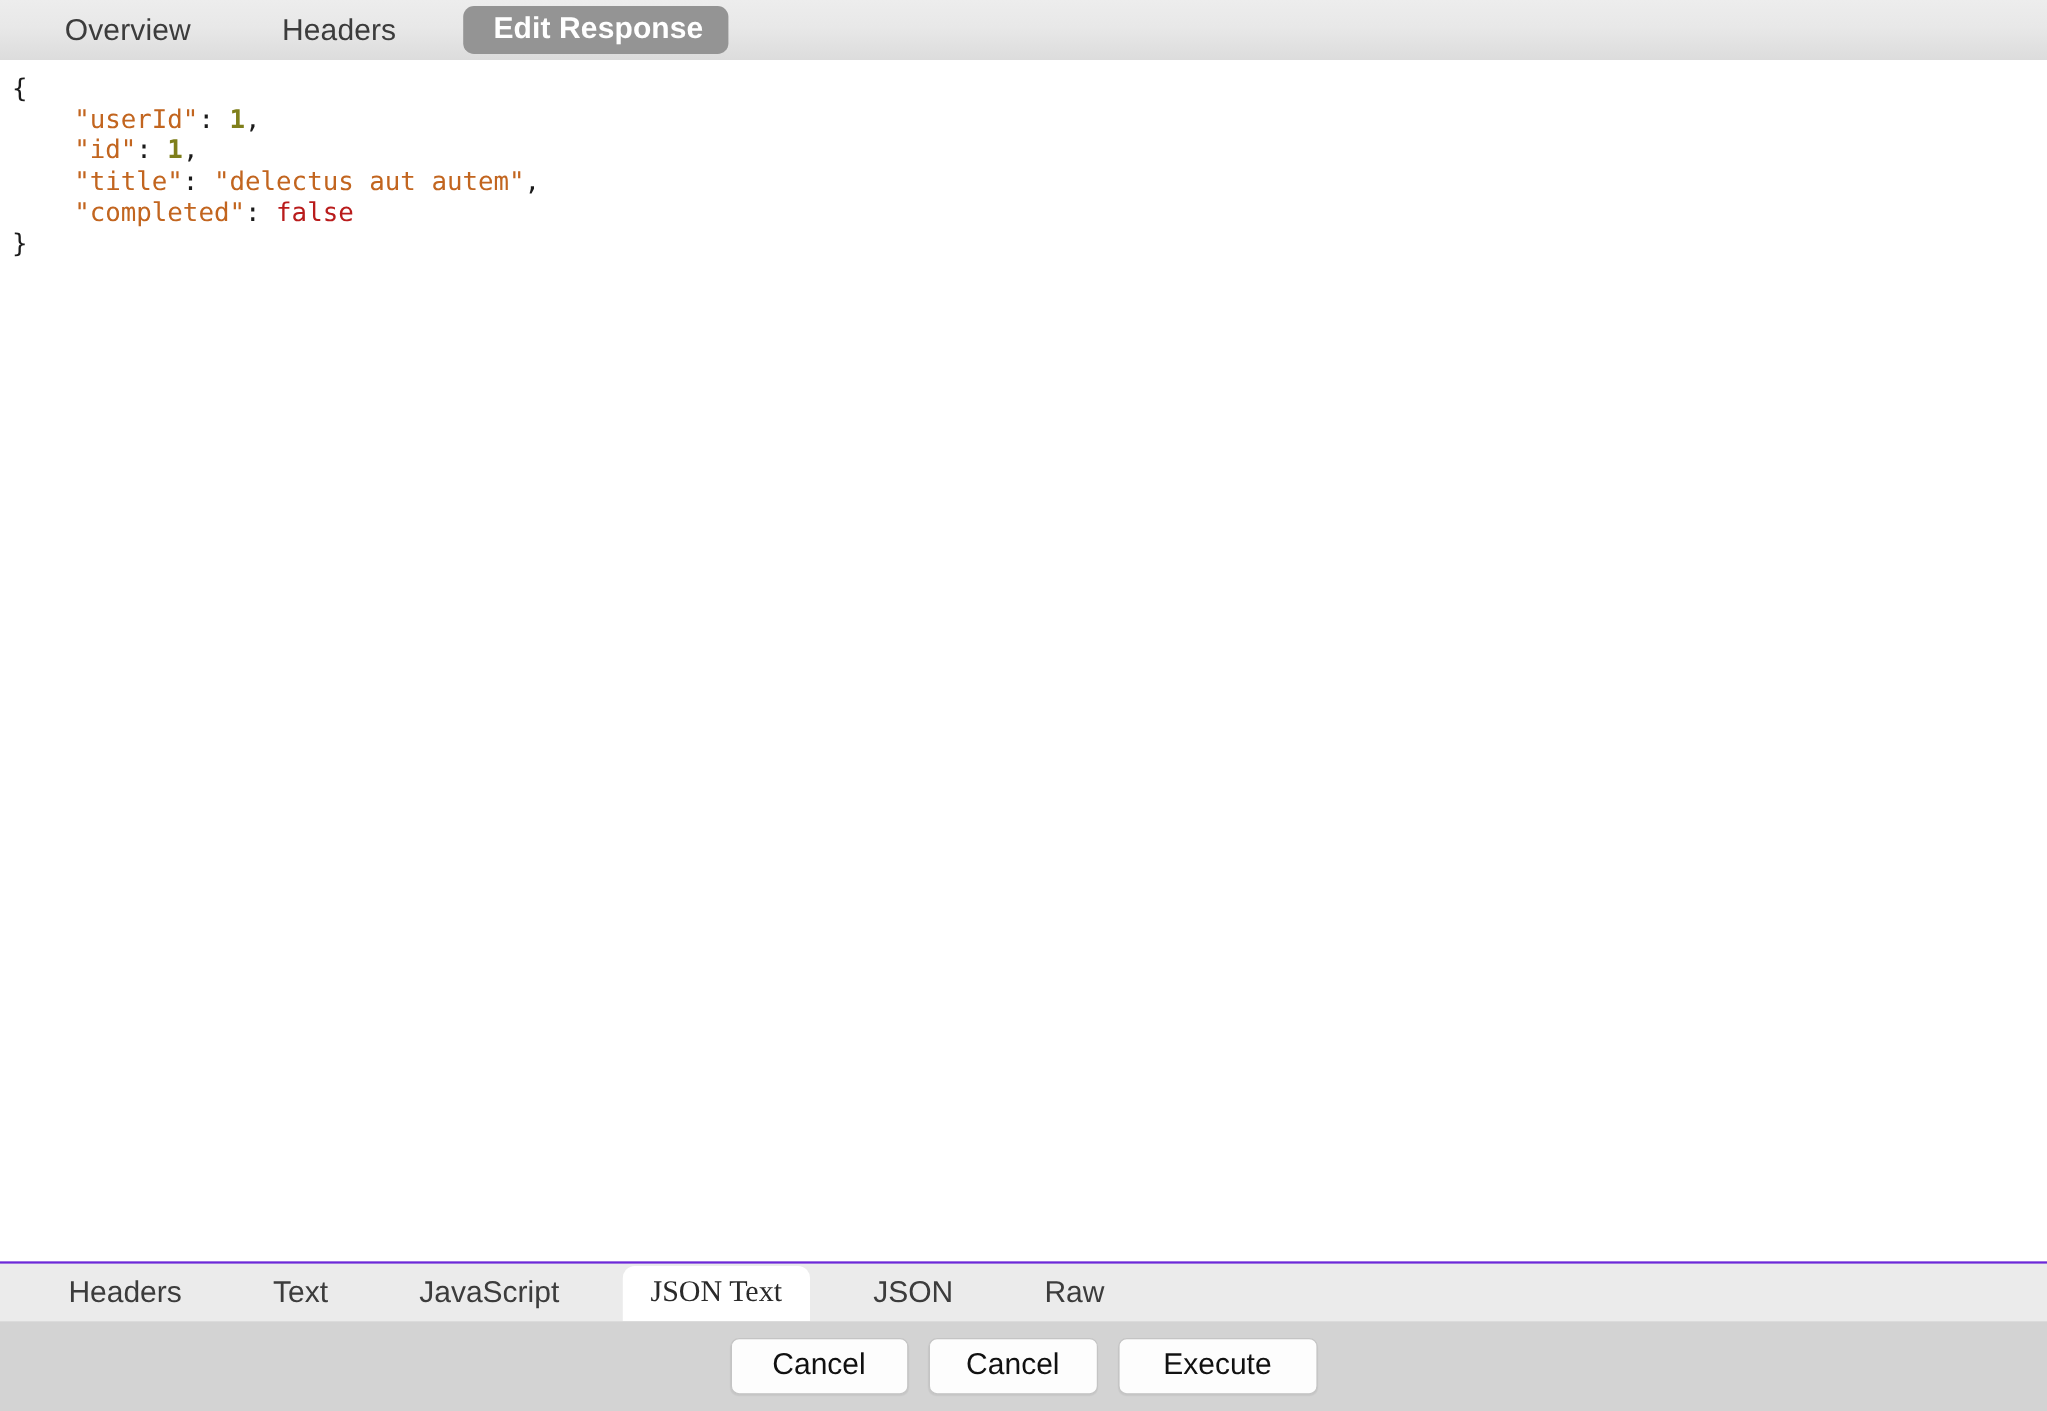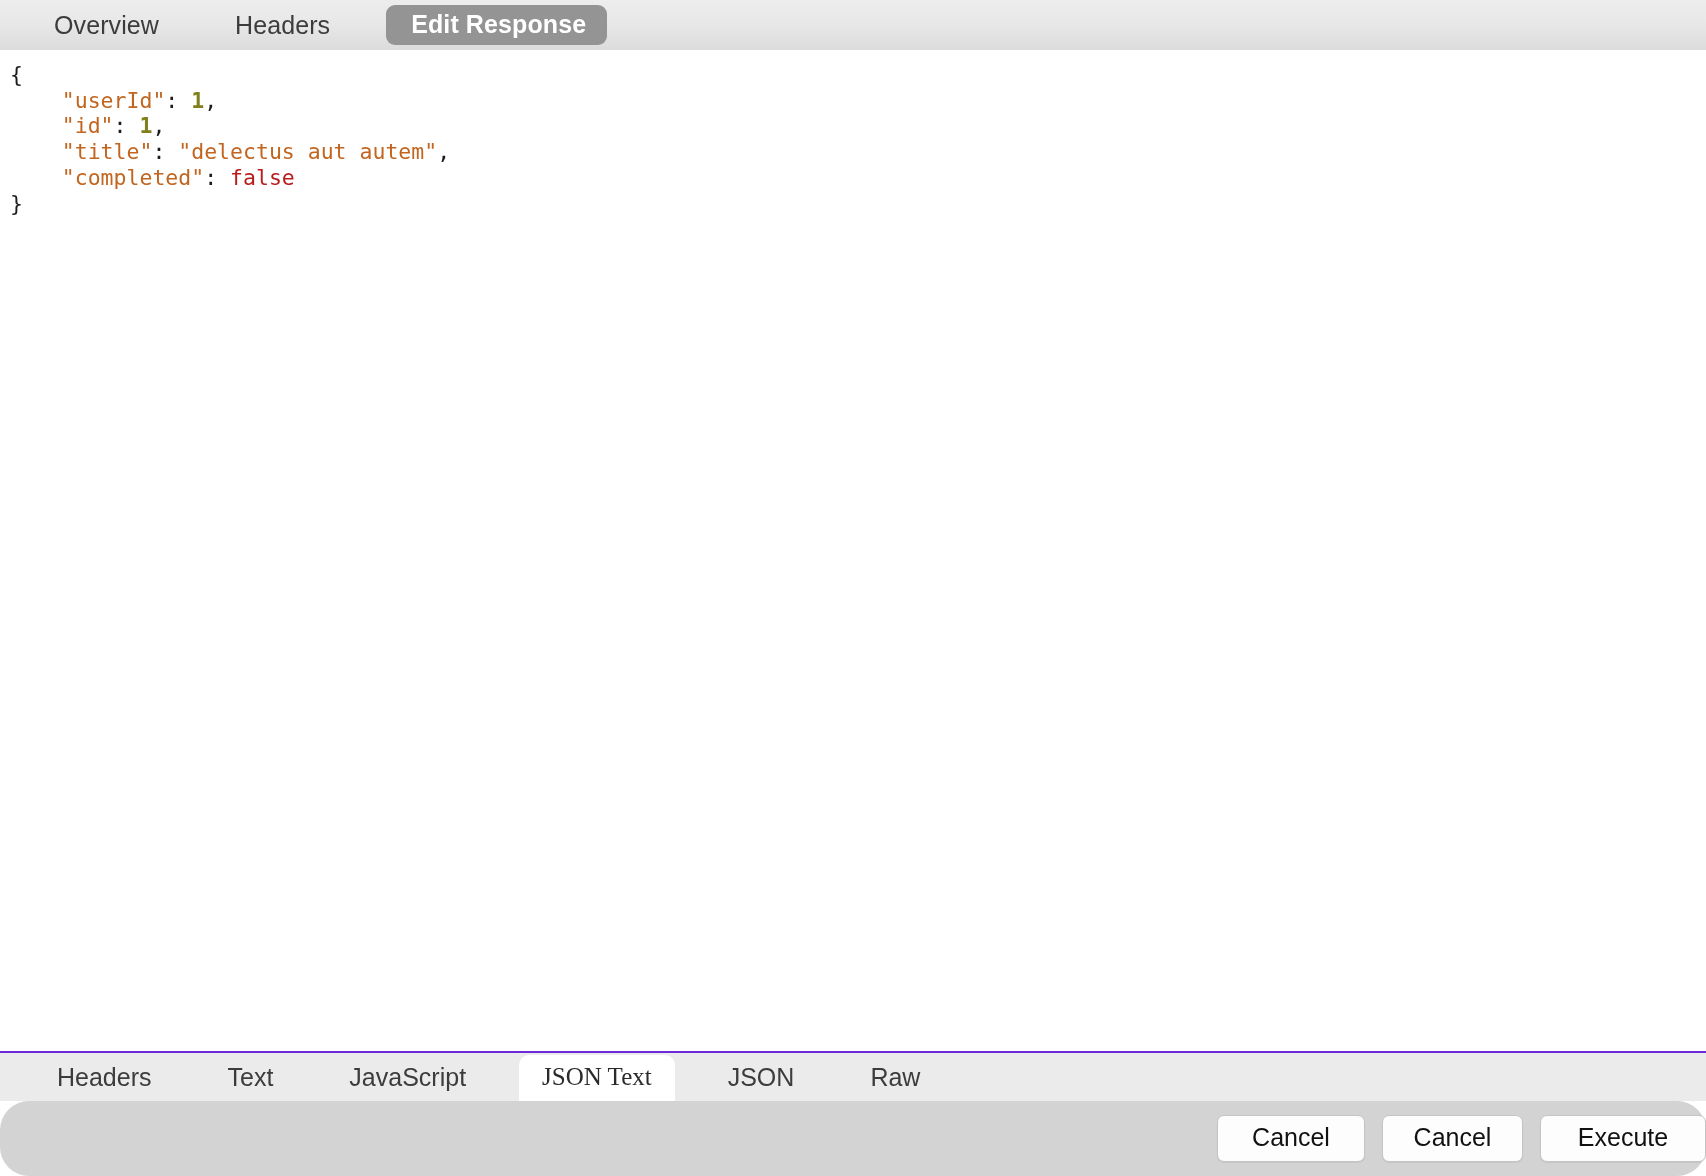--- a/index.html
+++ b/index.html
@@ -104,24 +104,23 @@
     font-family: Liberation Serif, serif;
   }
 
   
   .footer {
     height: 75px;
     flex: 0 0 75px;
     background: #d3d3d3;
     display: flex;
     align-items: center;
-    justify-content: flex-end;
+    justify-content: center;
     gap: 17px;
     box-sizing: border-box;
-    border-radius: 29px;
   }
   .btn {
     background: #fdfdfd;
     border: 1px solid #c4c4c4;
     border-radius: 7px;
     font-family: "Liberation Sans", sans-serif;
     font-size: 25px;
     color: #111111;
     padding: 8px 0 10px 0;
     line-height: 1.05;

